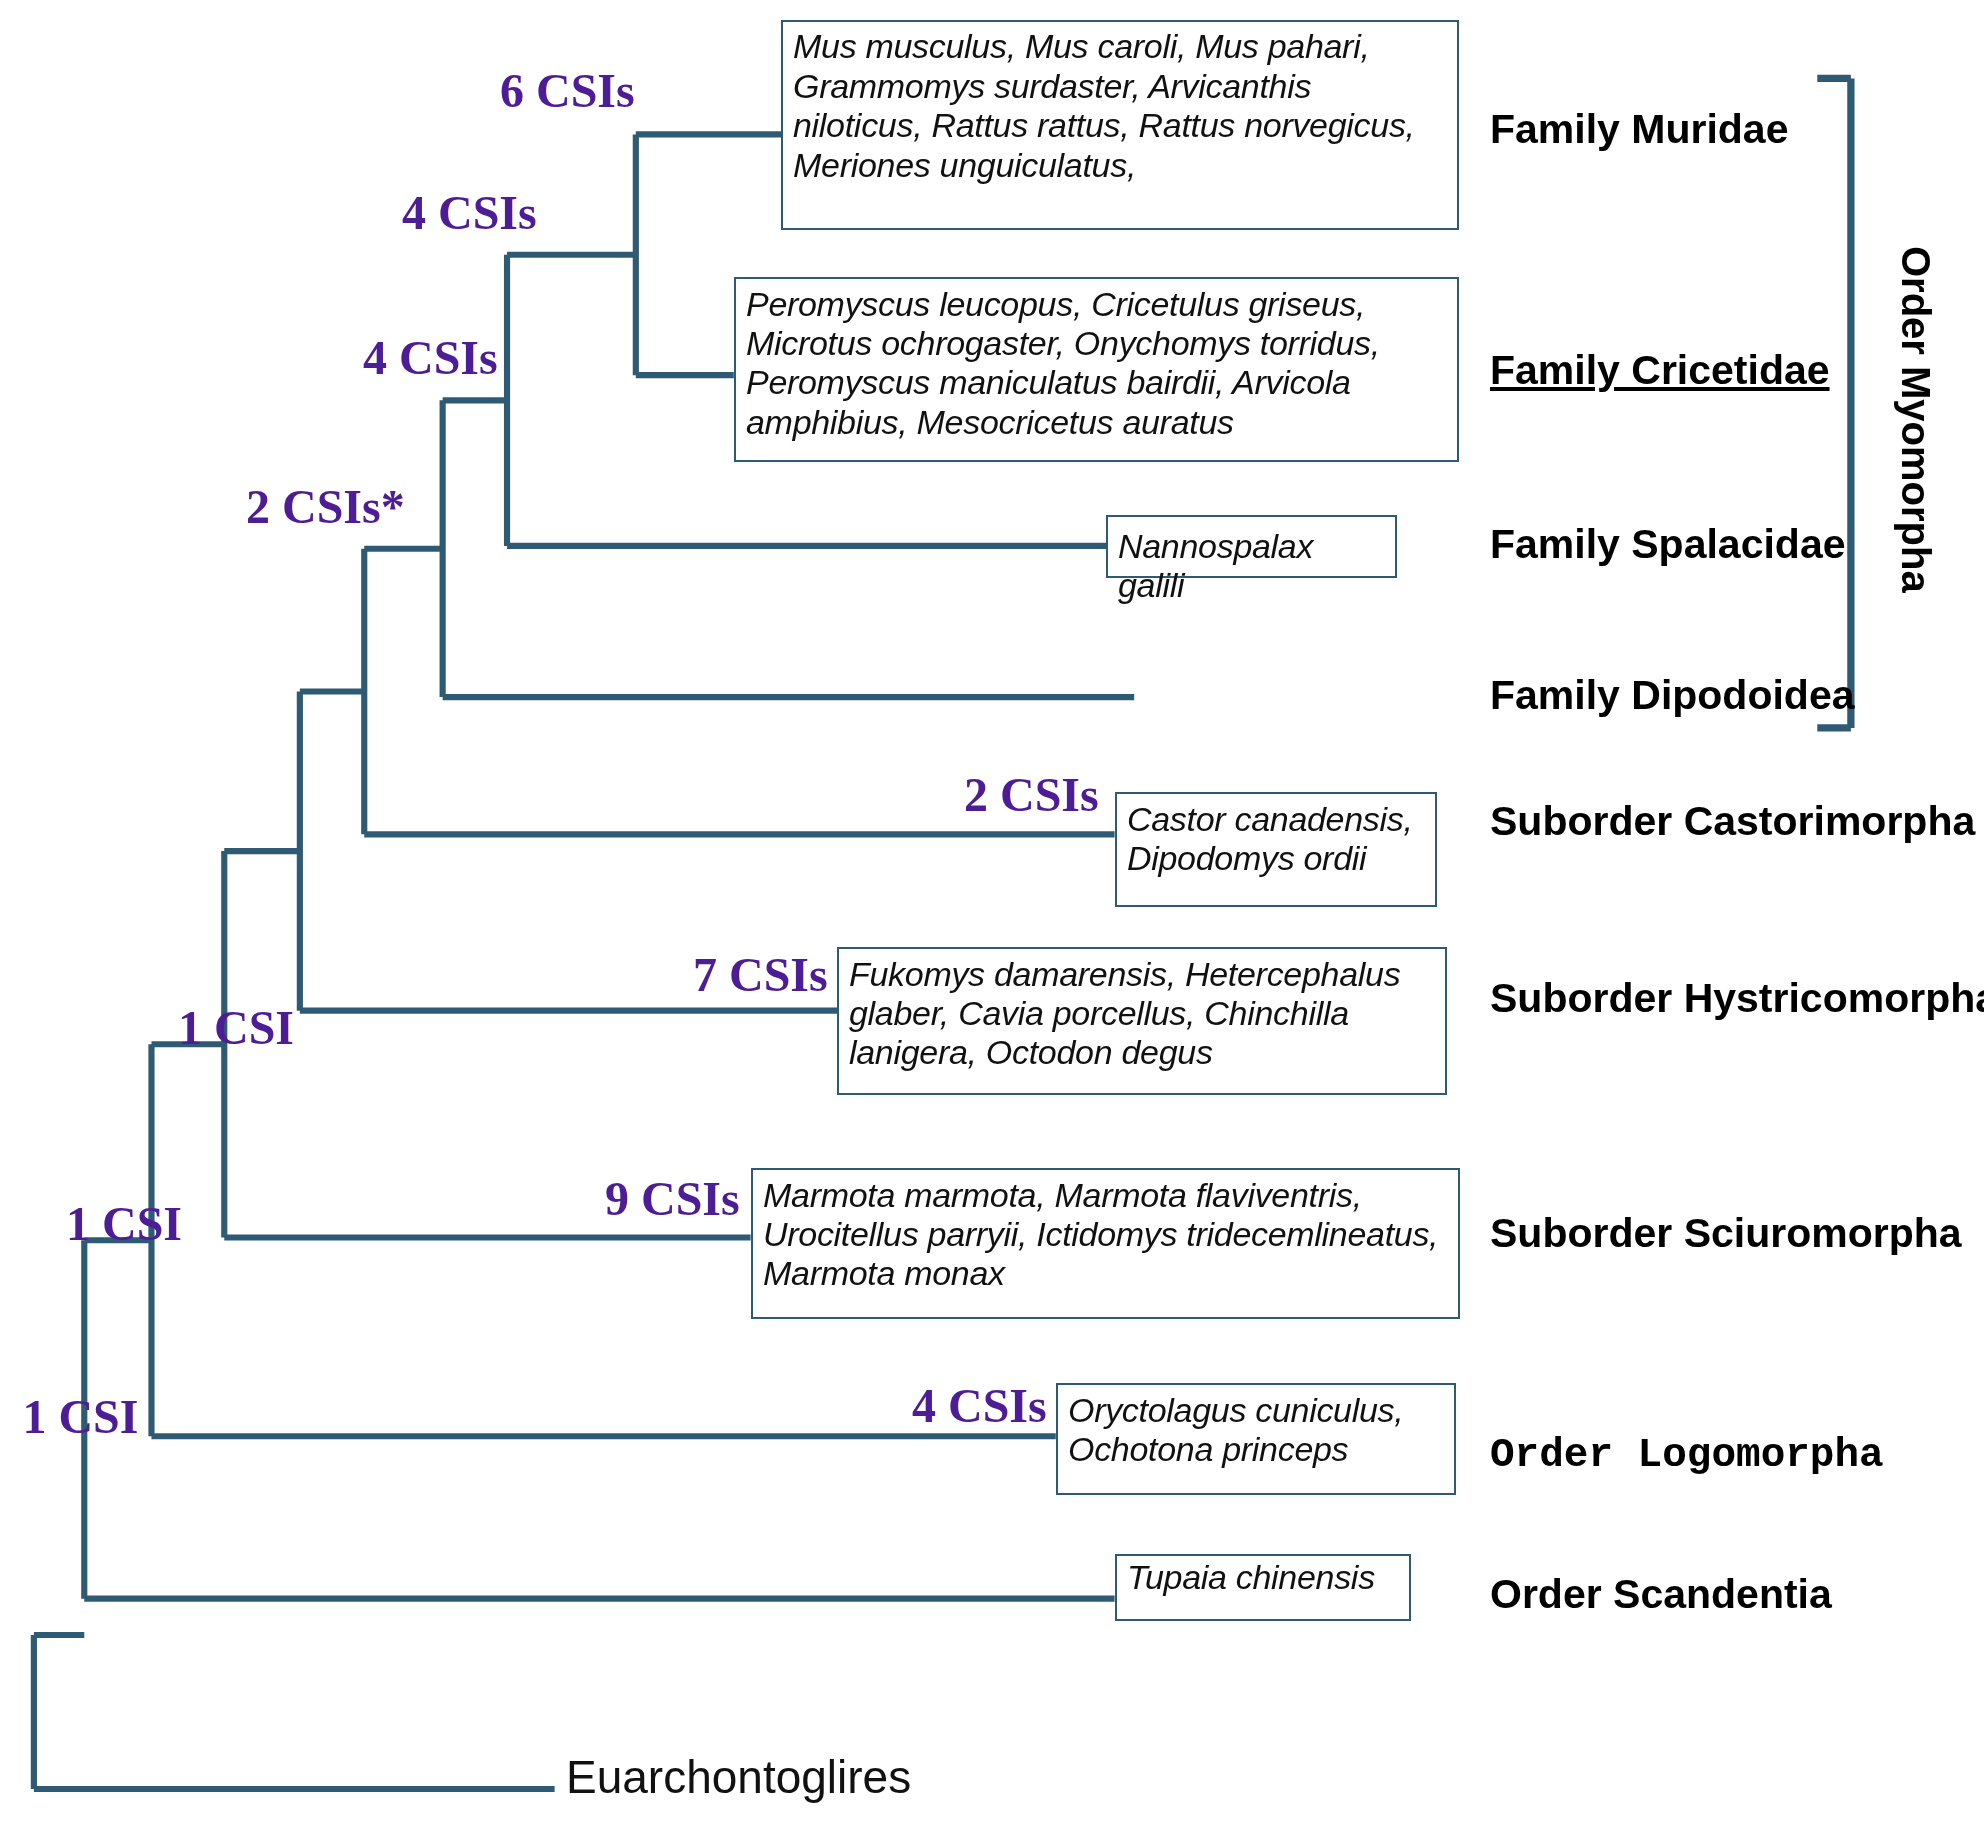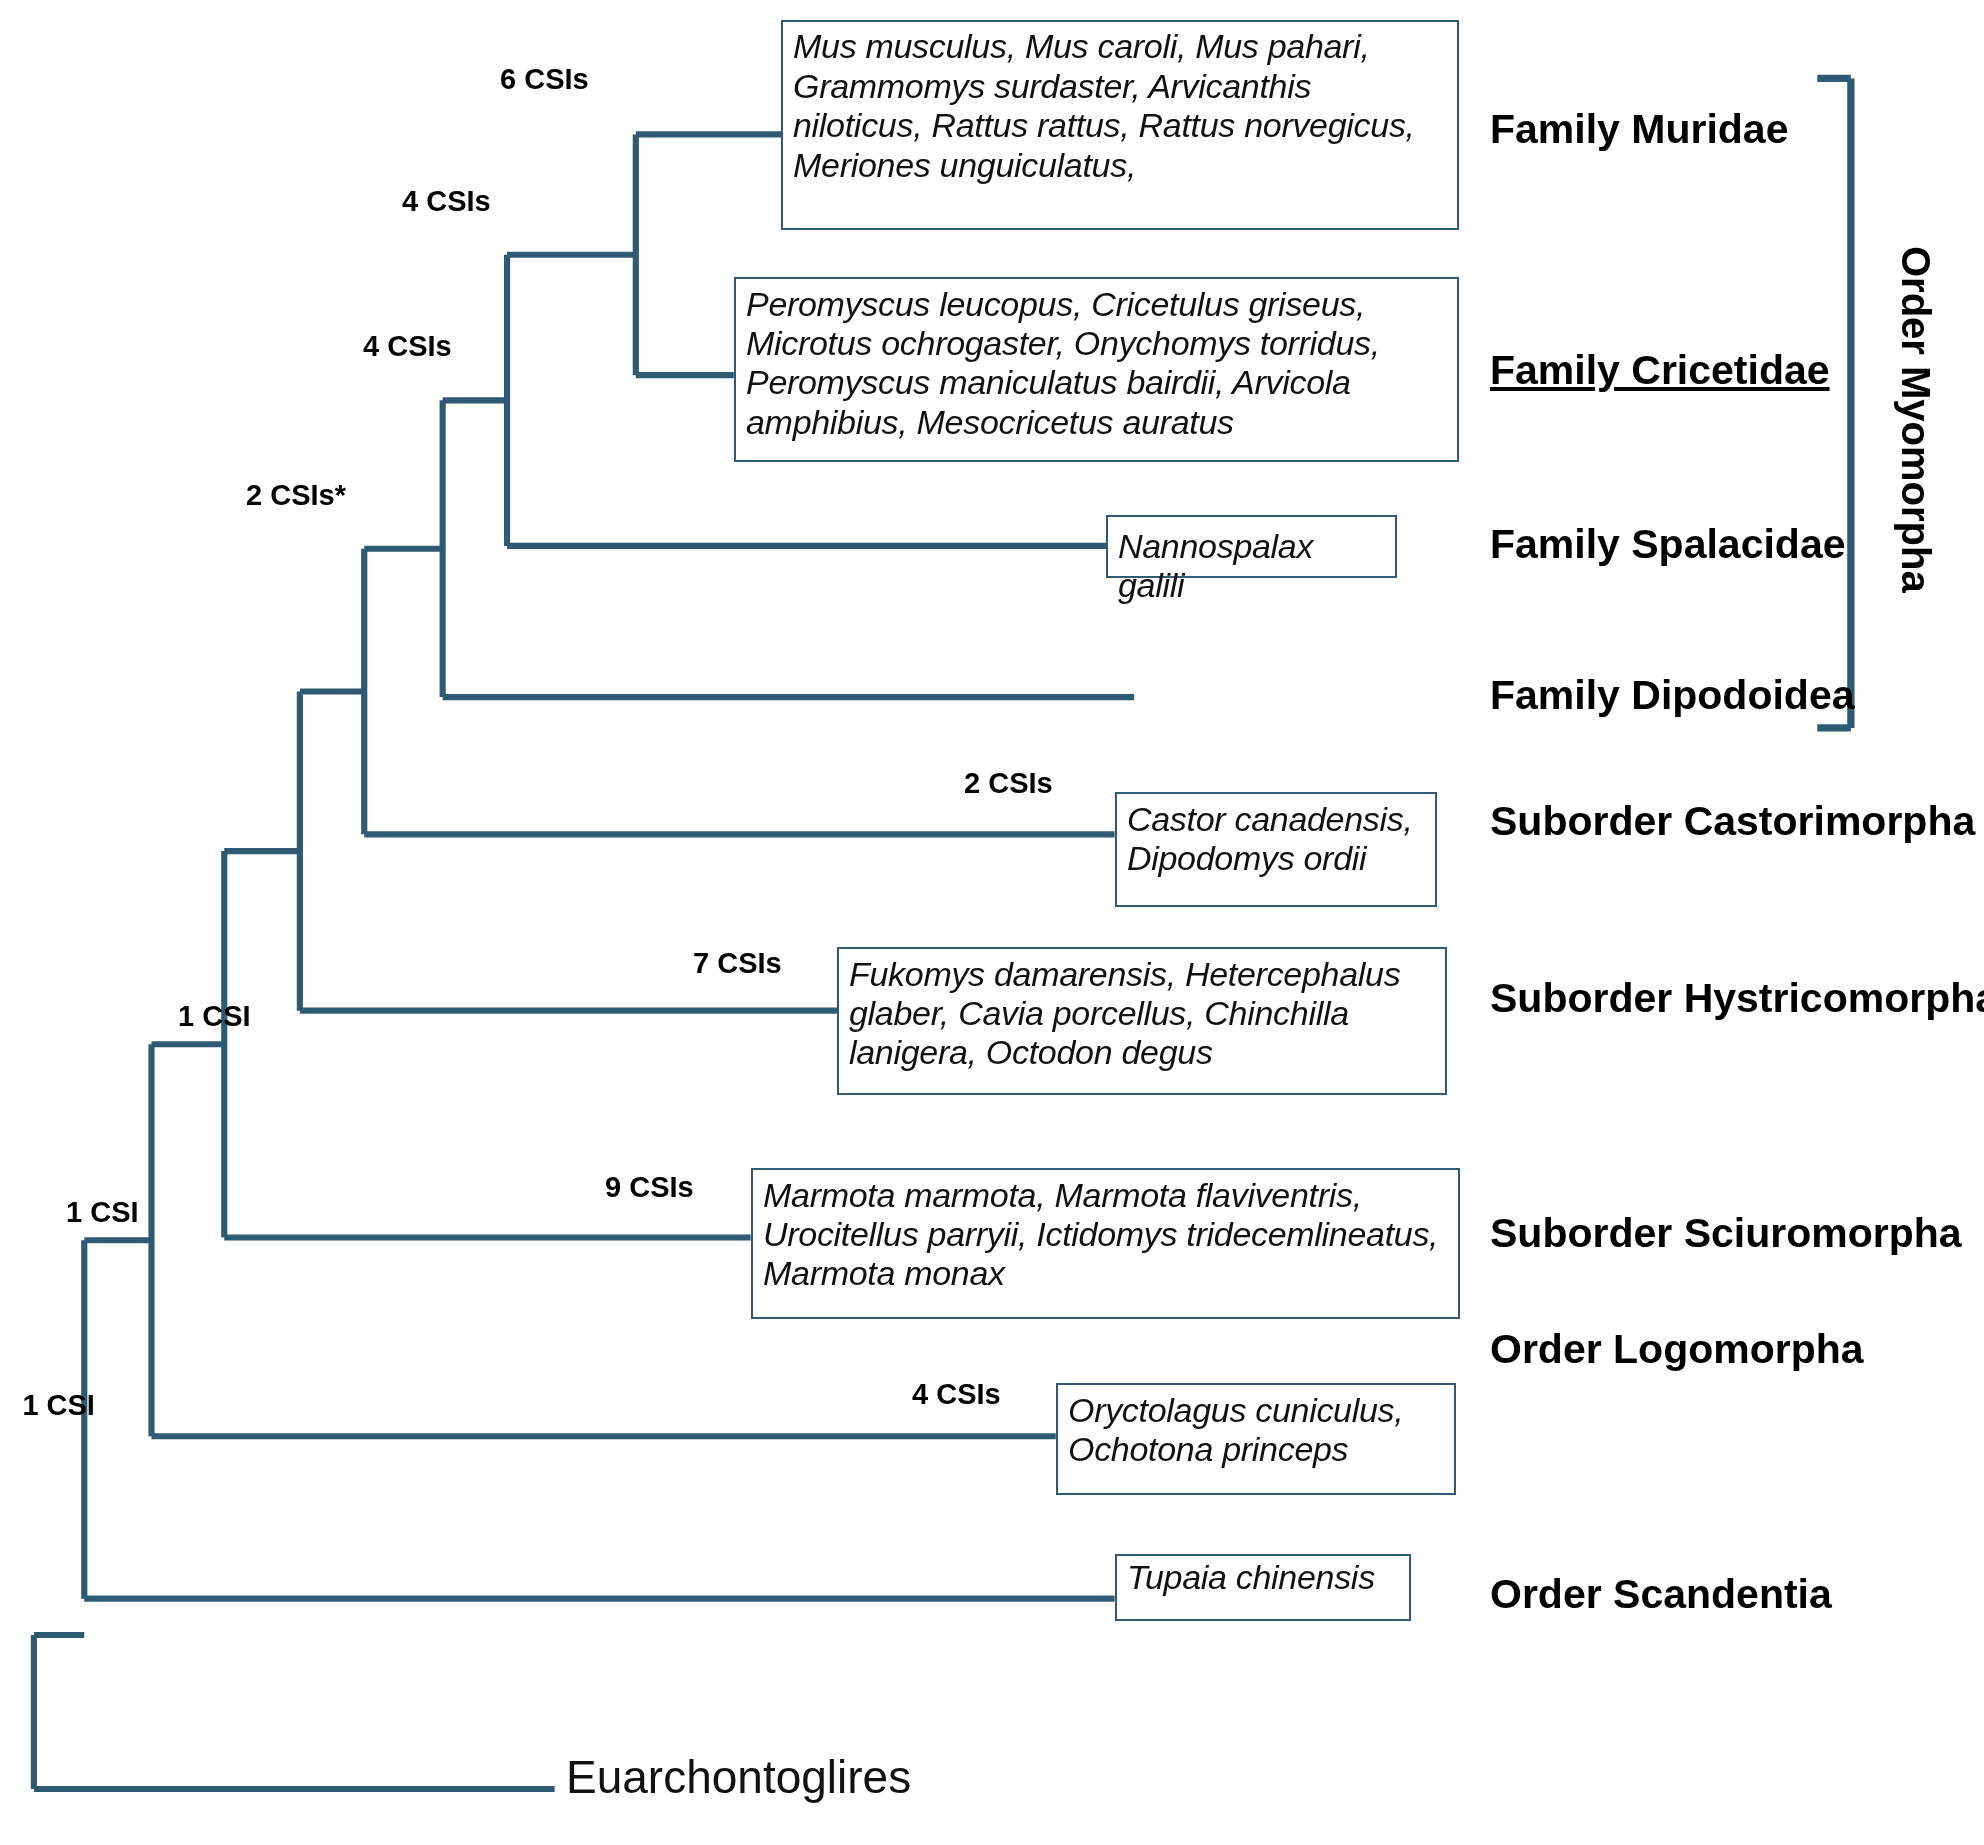--- a/index.html
+++ b/index.html
@@ -16,24 +16,24 @@
     font-family:"Liberation Sans", sans-serif;
     font-size:34px;
     line-height:1.16;
     color:#111111;
     padding:5.6px 9px 4.5px 10px;
     letter-spacing:-0.3px;
   }
   .csi{
     position:absolute;
     font-weight:bold;
-    font-size:29px;
-    color:#000000;
+    font-size:48px;
+    color:#4c1d95;
     white-space:nowrap;
-    font-family:Liberation Sans, sans-serif;
+    font-family:Liberation Serif, serif;
   }
   .rank{
     position:absolute;
     font-weight:bold;
     font-size:41px;
     color:#000000;
     white-space:nowrap;
     font-family:"Liberation Sans", sans-serif;
   }
   .vertlabel{
@@ -136,21 +136,21 @@
 
   <div class="taxbox" style="left:1115px; top:1554px; width:296px;  height:67px; padding-top:2px;">Tupaia chinensis</div>
 
   <div class="rank" style="left:1490px; top:106px;">Family Muridae</div>
   <div class="rank" style="left:1490px; top:347px;text-decoration:underline;">Family Cricetidae</div>
   <div class="rank" style="left:1490px; top:521px;">Family Spalacidae</div>
   <div class="rank" style="left:1490px; top:798px;">Suborder Castorimorpha</div>
   <div class="rank" style="left:1490px; top:672px;">Family Dipodoidea</div>
   <div class="rank" style="left:1490px; top:975px;">Suborder Hystricomorpha</div>
   <div class="rank" style="left:1490px; top:1210px;">Suborder Sciuromorpha</div>
-  <div class="rank" style="left:1490px; top:1326px;">Order Logomorpha</div>
+  <div class="rank" style="left:1490px; top:1432px;font-family:Liberation Mono, monospace;">Order Logomorpha</div>
   <div class="rank" style="left:1490px; top:1571px;">Order Scandentia</div>
 
   <div class="vertlabel" style="left:1938px; top:246px;">Order Myomorpha</div>
 
   <div class="rootlabel" style="left:566px; top:1750px;">Euarchontoglires</div>
 
 </div>
 
 
 </body></html>

